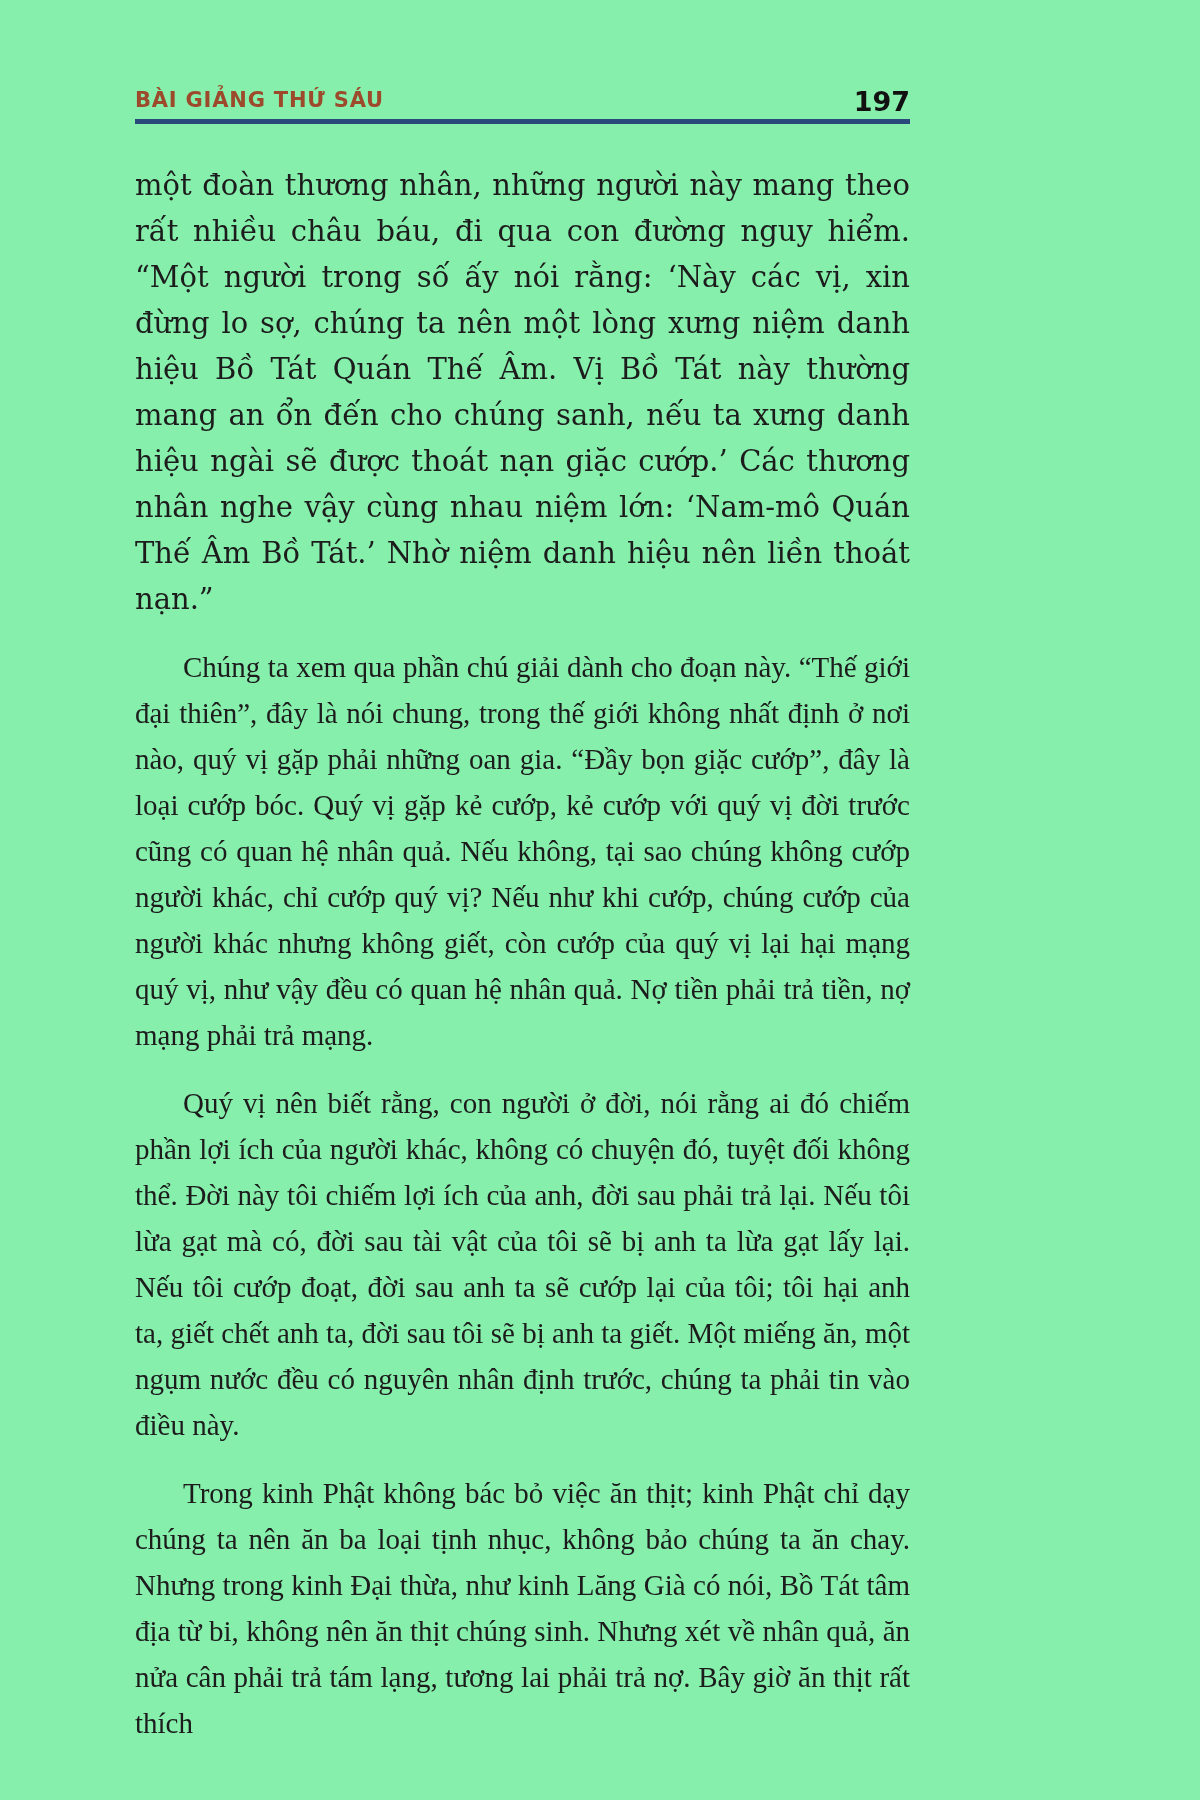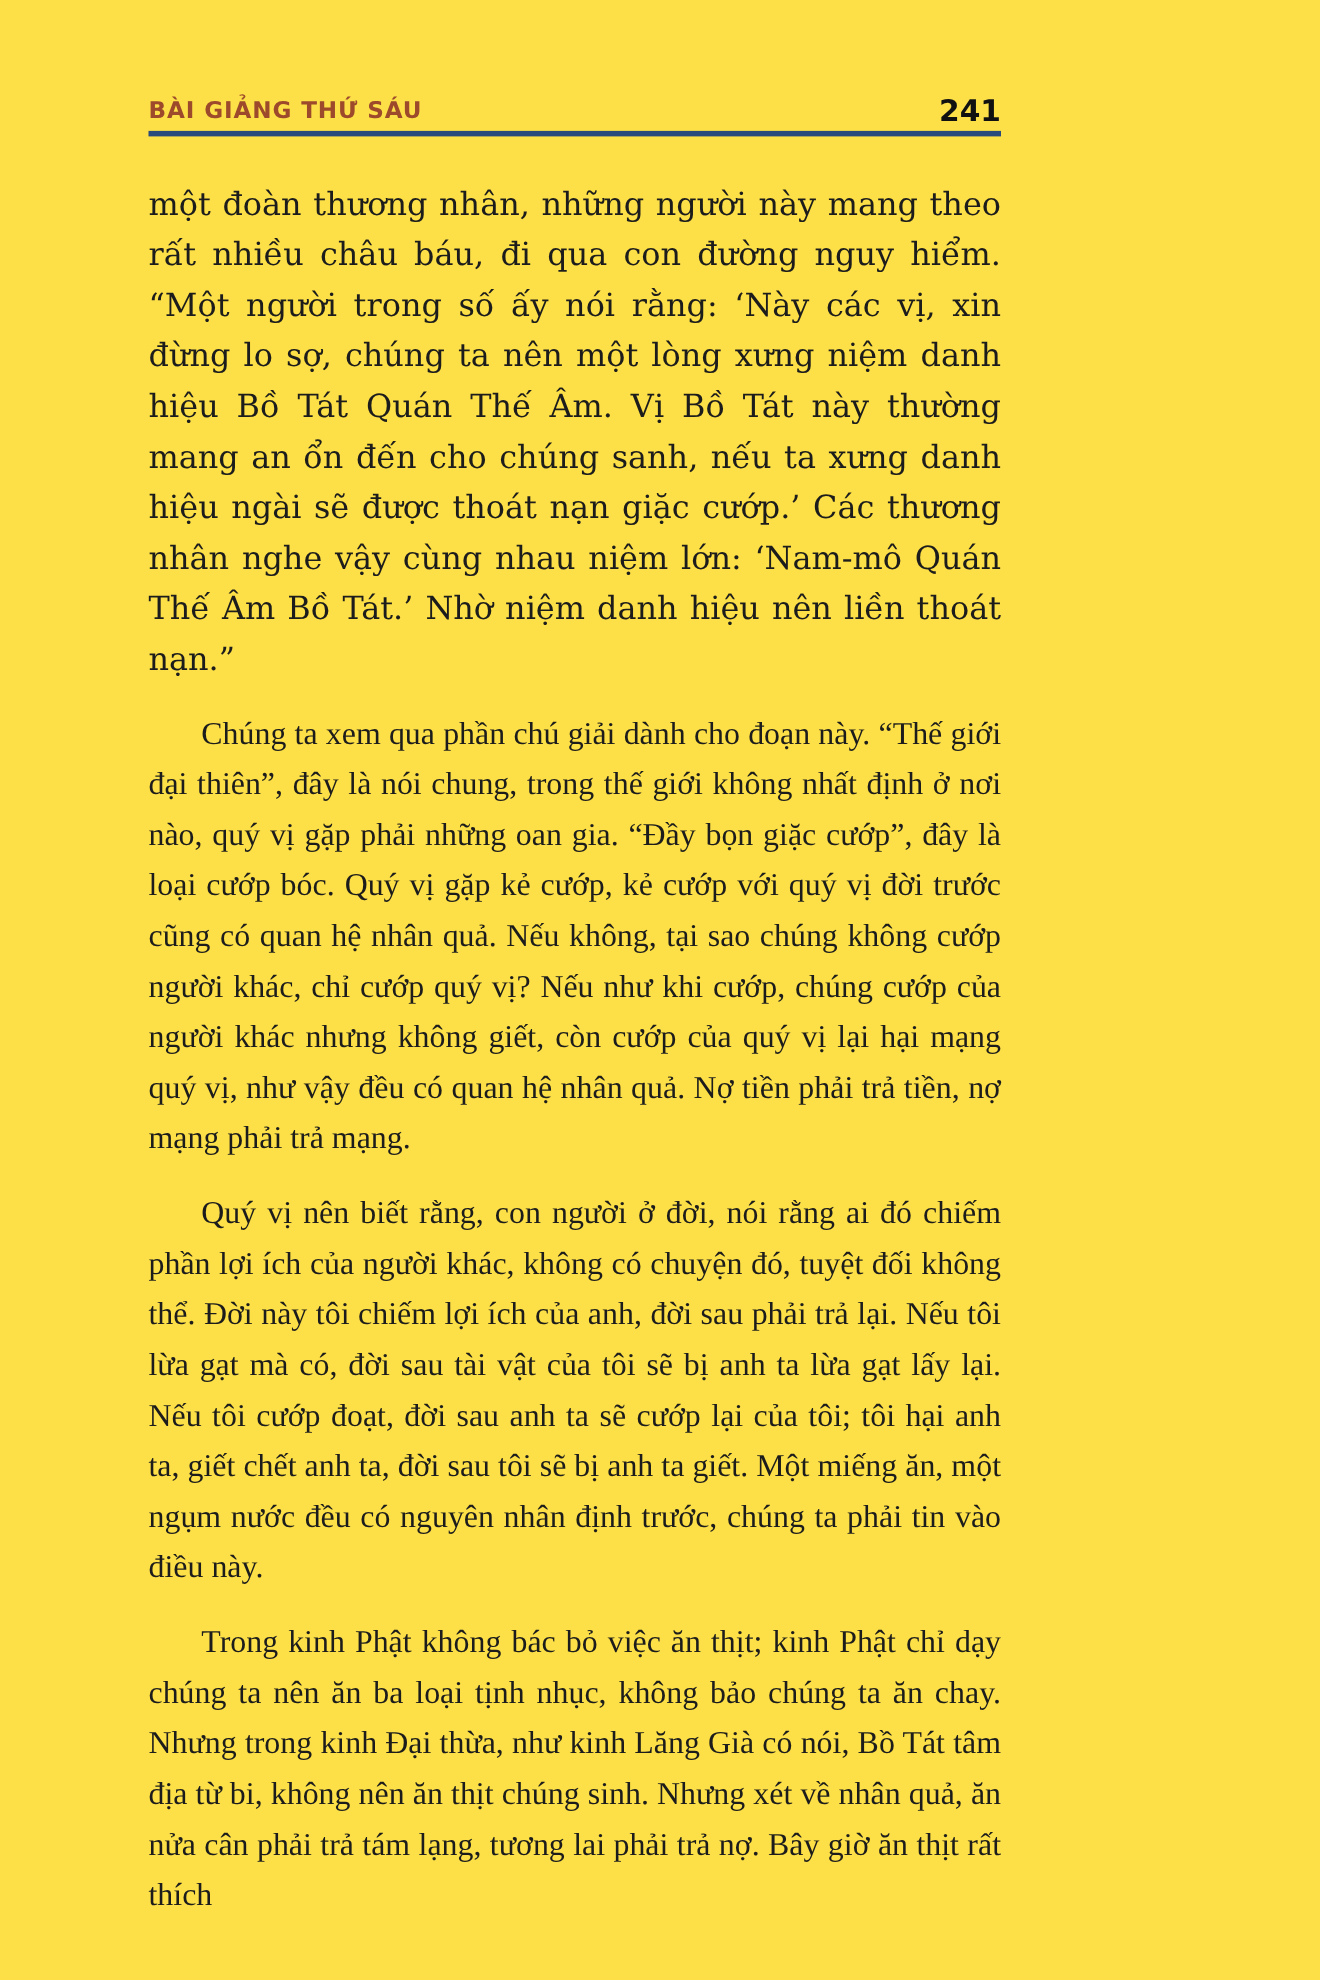--- a/index.html
+++ b/index.html
@@ -2,21 +2,21 @@
 <html><head>
 <meta charset="utf-8">
 <style>
   * { margin: 0; padding: 0; box-sizing: border-box; }
   html, body { background: #e9e9e9; }
   .page {
     position: relative;
     width: 1200px;
     height: 1800px;
     margin: 0 auto;
-    background: #fde047;
+    background: #86efac;
     font-family: "DejaVu Serif", serif;
     overflow: hidden;
   }
   .content {
     padding: 88px 290px 0 135px; 
   }
   .header-row {
     display: flex;
     justify-content: space-between;
     align-items: flex-end;
@@ -59,21 +59,21 @@
   }
 </style>
 </head>
 <body>
 
 <div class="page">
   <div class="content">
 
     <div class="header-row">
       <span class="running-header">BÀI GIẢNG THỨ SÁU</span>
-      <span class="page-number">241</span>
+      <span class="page-number">197</span>
     </div>
 
     <div class="header-rule"></div>
 
     <div class="body-text">
       <p>một đoàn thương nhân, những người này mang theo rất nhiều châu báu, đi qua con đường nguy hiểm. “Một người trong số ấy nói rằng: ‘Này các vị, xin đừng lo sợ, chúng ta nên một lòng xưng niệm danh hiệu Bồ Tát Quán Thế Âm. Vị Bồ Tát này thường mang an ổn đến cho chúng sanh, nếu ta xưng danh hiệu ngài sẽ được thoát nạn giặc cướp.’ Các thương nhân nghe vậy cùng nhau niệm lớn: ‘Nam-mô Quán Thế Âm Bồ Tát.’ Nhờ niệm danh hiệu nên liền thoát nạn.”</p>
       <p class="indent">Chúng ta xem qua phần chú giải dành cho đoạn này. “Thế giới đại thiên”, đây là nói chung, trong thế giới không nhất định ở nơi nào, quý vị gặp phải những oan gia. “Đầy bọn giặc cướp”, đây là loại cướp bóc. Quý vị gặp kẻ cướp, kẻ cướp với quý vị đời trước cũng có quan hệ nhân quả. Nếu không, tại sao chúng không cướp người khác, chỉ cướp quý vị? Nếu như khi cướp, chúng cướp của người khác nhưng không giết, còn cướp của quý vị lại hại mạng quý vị, như vậy đều có quan hệ nhân quả. Nợ tiền phải trả tiền, nợ mạng phải trả mạng.</p>
       <p class="indent">Quý vị nên biết rằng, con người ở đời, nói rằng ai đó chiếm phần lợi ích của người khác, không có chuyện đó, tuyệt đối không thể. Đời này tôi chiếm lợi ích của anh, đời sau phải trả lại. Nếu tôi lừa gạt mà có, đời sau tài vật của tôi sẽ bị anh ta lừa gạt lấy lại. Nếu tôi cướp đoạt, đời sau anh ta sẽ cướp lại của tôi; tôi hại anh ta, giết chết anh ta, đời sau tôi sẽ bị anh ta giết. Một miếng ăn, một ngụm nước đều có nguyên nhân định trước, chúng ta phải tin vào điều này.</p>
       <p class="indent">Trong kinh Phật không bác bỏ việc ăn thịt; kinh Phật chỉ dạy chúng ta nên ăn ba loại tịnh nhục, không bảo chúng ta ăn chay. Nhưng trong kinh Đại thừa, như kinh Lăng Già có nói, Bồ Tát tâm địa từ bi, không nên ăn thịt chúng sinh. Nhưng xét về nhân quả, ăn nửa cân phải trả tám lạng, tương lai phải trả nợ. Bây giờ ăn thịt rất thích</p>
     </div>

